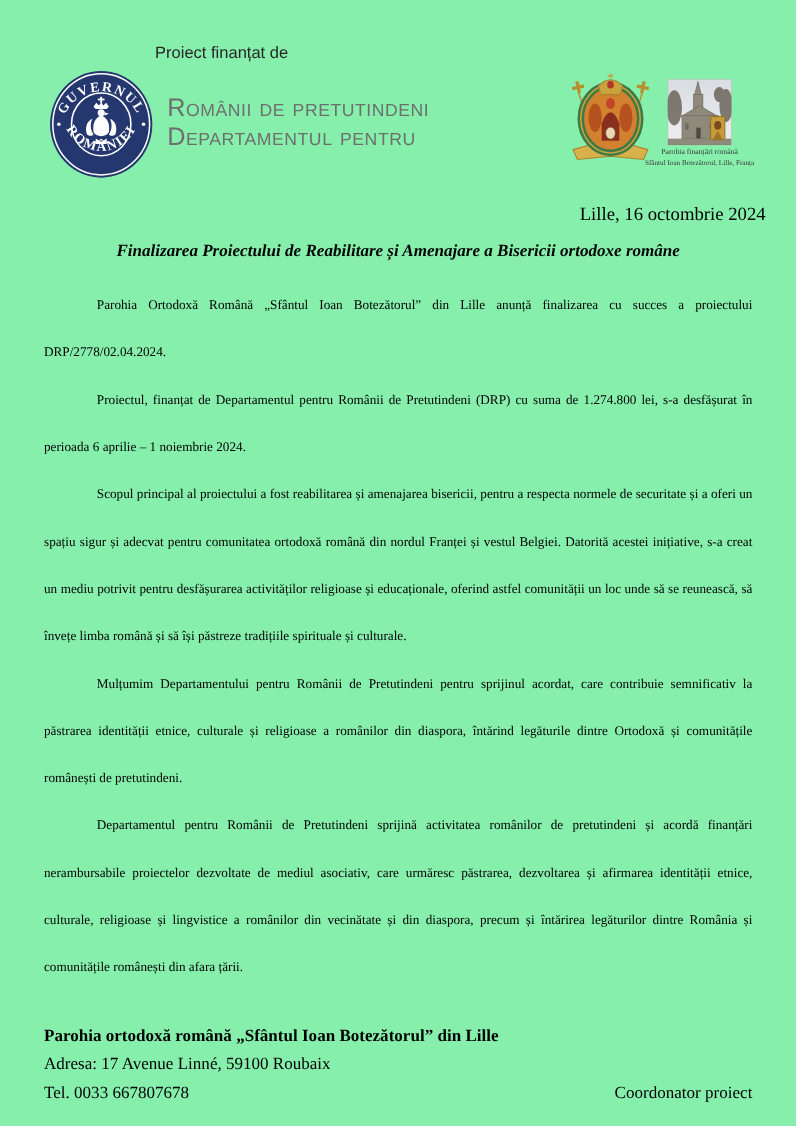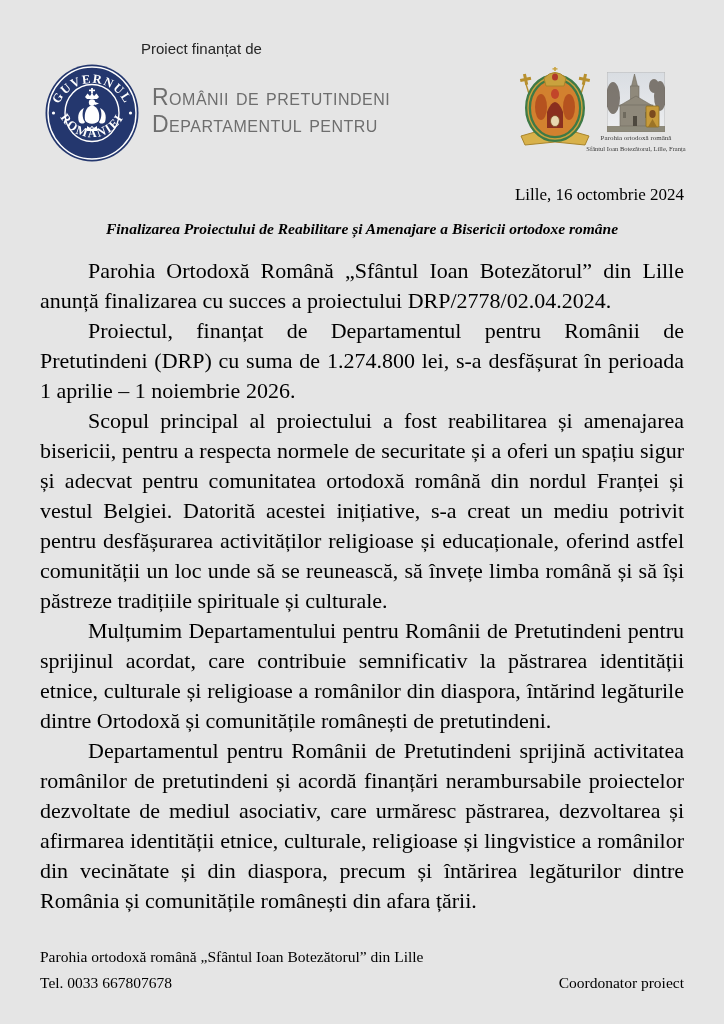--- a/index.html
+++ b/index.html
@@ -1,20 +1,20 @@
 <!DOCTYPE html>
 <html><head>
 <meta charset="utf-8">
 <style>
   html,body{margin:0;padding:0;background:#ffffff;}
   .page{
     position:relative;
     width:724px;height:1024px;
     margin:0 auto;
-    background:#e5e5e5;
+    background:#86efac;
     font-family:"Liberation Serif", serif;
     color:#1a1a1a;
     overflow:hidden;
   }
   
   .header{position:relative;height:178px;}
   .funding-label{
     position:absolute;left:141px;top:40px;
     font-family:"Liberation Sans", sans-serif;
     font-size:15px;color:#262626;
@@ -32,46 +32,46 @@
   .church-photo{position:absolute;left:607px;top:72px;width:58px;height:60px;}
   .church-captions{
     position:absolute;left:566px;top:134px;width:140px;
     text-align:center;color:#3a3a3a;
     font-family:"Liberation Serif", serif;
   }
   .church-captions .cap1{font-size:7px;line-height:9px;}
   .church-captions .cap2{font-size:6.5px;line-height:12px;}
   
   .dateline{
-    margin:6px 40px 0 40px;text-align:right;
+    margin:6px 28px 0 40px;text-align:right;
     font-size:17px;line-height:22px;color:#000;
   }
   .title{
     margin:8px 40px 0 40px;text-align:center;
     font-size:26px;line-height:30px;font-weight:bold;color:#000;
   }
   .subtitle{
     margin:0 40px;text-align:center;
     font-size:15.5px;line-height:20px;
     font-weight:bold;font-style:italic;color:#000;
     text-underline-offset:3px;
   }
   .subtitle.s1{margin-top:13px;}
   .subtitle.s2{margin-top:20px;}
   
   .content{margin:17px 40px 0 40px;}
   .content p{
     margin:0;padding:0;
-    font-size:22px;line-height:30px;
+    font-size:12px;line-height:43px;
     text-align:justify;text-indent:48px;color:#000;
   }
   
   .footer{margin:28px 40px 0 40px;font-size:15.5px;color:#000;}
   .footer .row{display:flex;justify-content:space-between;line-height:26.2px;}
-  .footer .org{font-weight:normal;}
+  .footer .org{font-weight:bold;}
 </style>
 </head>
 <body>
 
 <div class="page">
 
   <div class="header">
 
     <div class="funding-label">Proiect finanțat de</div>
 
@@ -172,42 +172,45 @@
 
         <g>
           <rect x="39" y="34" width="13" height="21" fill="#c79b3b" stroke="#8a6d20" stroke-width="0.8" rx="1"></rect>
           <ellipse cx="45.5" cy="42" rx="3.2" ry="4" fill="#7a4a1e"></ellipse>
           <path d="M 41,55 L 45.5,47 L 50,55 Z" fill="#9c7427"></path>
         </g>
       </svg>
     </div>
 
     <div class="church-captions">
-      <div class="cap1">Parohia ortodoxă română</div>
+      <div class="cap1">Parohia finanțări română</div>
       <div class="cap2">Sfântul Ioan Botezătorul, Lille, Franța</div>
     </div>
   </div>
 
   <div class="dateline">Lille, 16 octombrie 2024</div>
 
 
   <div class="subtitle s1">Finalizarea Proiectului de Reabilitare și Amenajare a Bisericii ortodoxe române</div>
 
   <div class="content">
     <p>Parohia Ortodoxă Română „Sfântul Ioan Botezătorul” din Lille anunță finalizarea cu succes a proiectului DRP/2778/02.04.2024.</p>
-    <p>Proiectul, finanțat de Departamentul pentru Românii de Pretutindeni (DRP) cu suma de 1.274.800 lei, s-a desfășurat în perioada 1 aprilie – 1 noiembrie 2026.</p>
+    <p>Proiectul, finanțat de Departamentul pentru Românii de Pretutindeni (DRP) cu suma de 1.274.800 lei, s-a desfășurat în perioada 6 aprilie – 1 noiembrie 2024.</p>
     <p>Scopul principal al proiectului a fost reabilitarea și amenajarea bisericii, pentru a respecta normele de securitate și a oferi un spațiu sigur și adecvat pentru comunitatea ortodoxă română din nordul Franței și vestul Belgiei. Datorită acestei inițiative, s-a creat un mediu potrivit pentru desfășurarea activităților religioase și educaționale, oferind astfel comunității un loc unde să se reunească, să învețe limba română și să își păstreze tradițiile spirituale și culturale.</p>
     <p>Mulțumim Departamentului pentru Românii de Pretutindeni pentru sprijinul acordat, care contribuie semnificativ la păstrarea identității etnice, culturale și religioase a românilor din diaspora, întărind legăturile dintre Ortodoxă și comunitățile românești de pretutindeni.</p>
     <p>Departamentul pentru Românii de Pretutindeni sprijină activitatea românilor de pretutindeni și acordă finanțări nerambursabile proiectelor dezvoltate de mediul asociativ, care urmăresc păstrarea, dezvoltarea și afirmarea identității etnice, culturale, religioase și lingvistice a românilor din vecinătate și din diaspora, precum și întărirea legăturilor dintre România și comunitățile românești din afara țării.</p>
   </div>
 
   <div class="footer">
     <div class="row">
       <span class="org">Parohia ortodoxă română „Sfântul Ioan Botezătorul” din Lille</span>
     </div>
     <div class="row">
+      <span>Adresa: 17 Avenue Linné, 59100 Roubaix</span>
+    </div>
+    <div class="row">
       <span>Tel. 0033 667807678</span>
       <span>Coordonator proiect</span>
     </div>
 
   </div>
 
 </div>
 
 </body></html>

